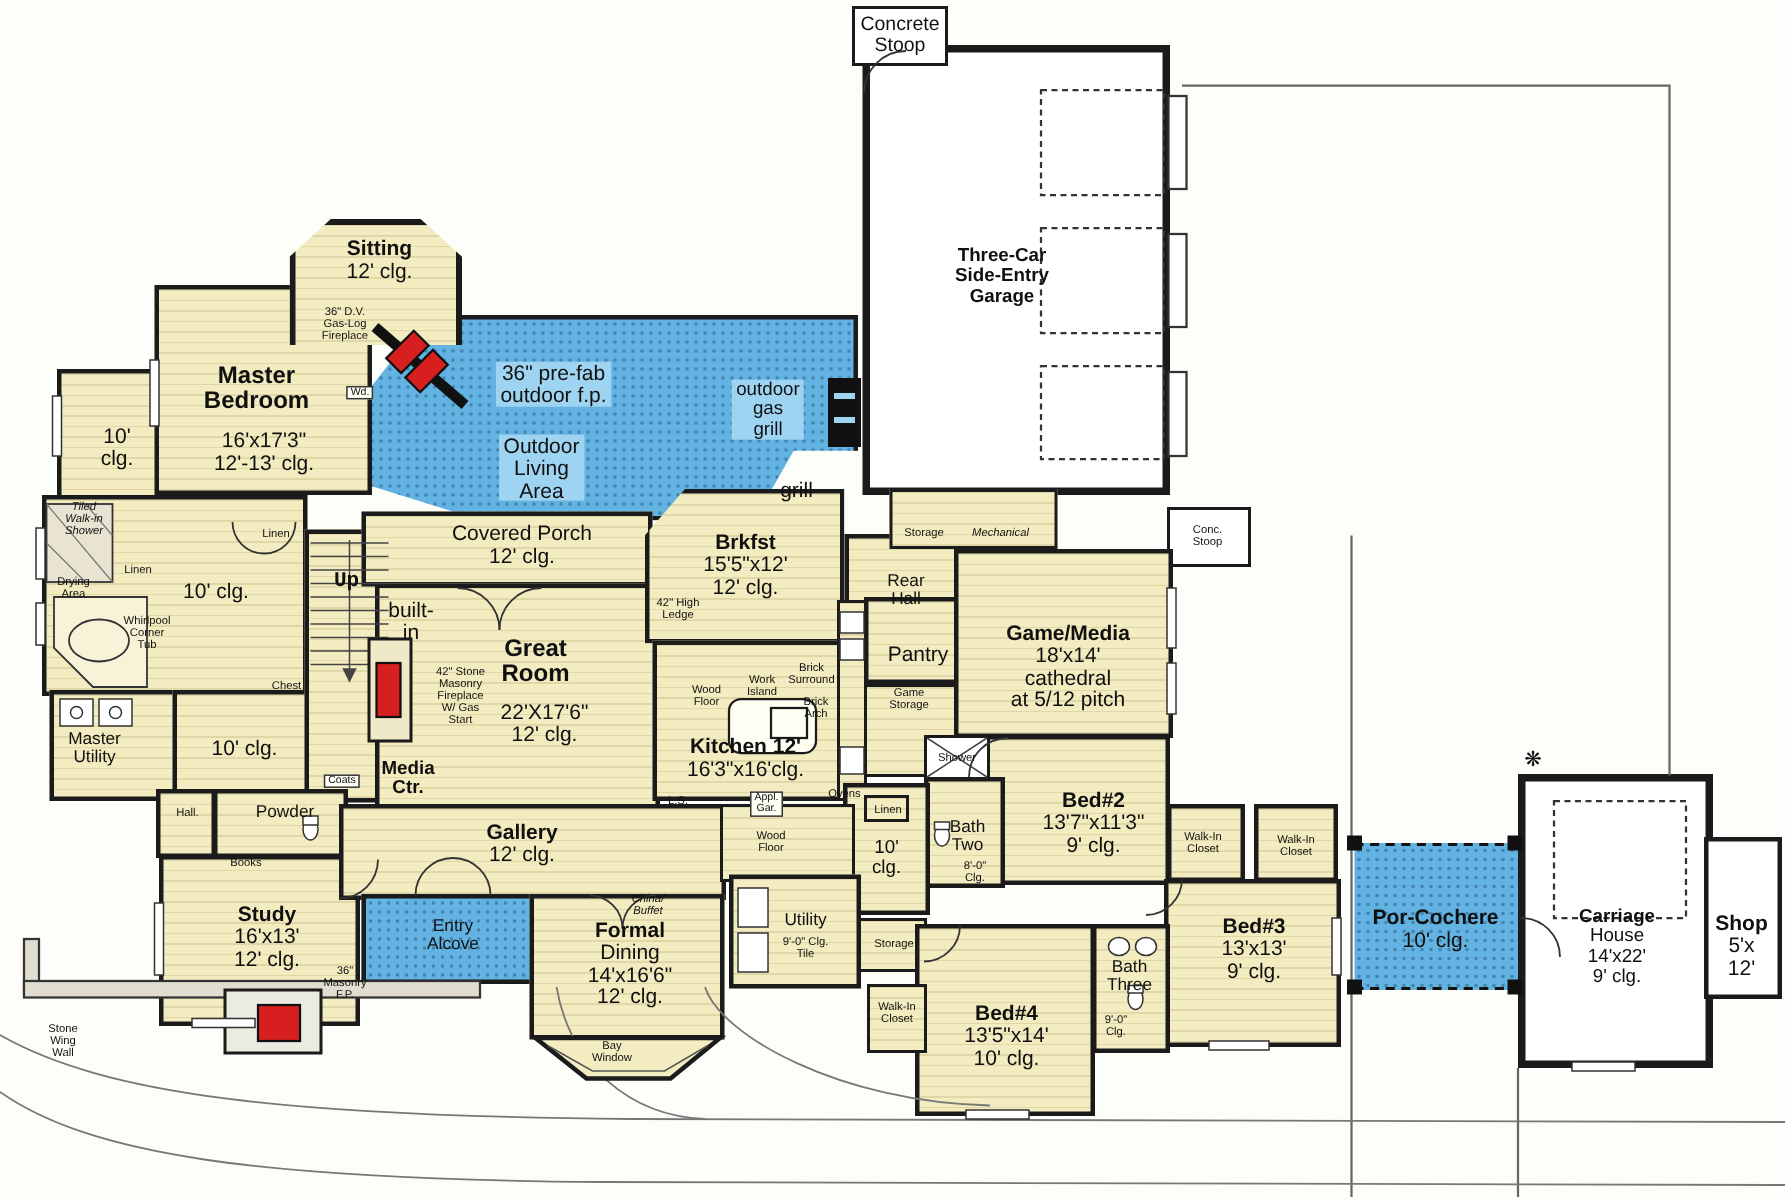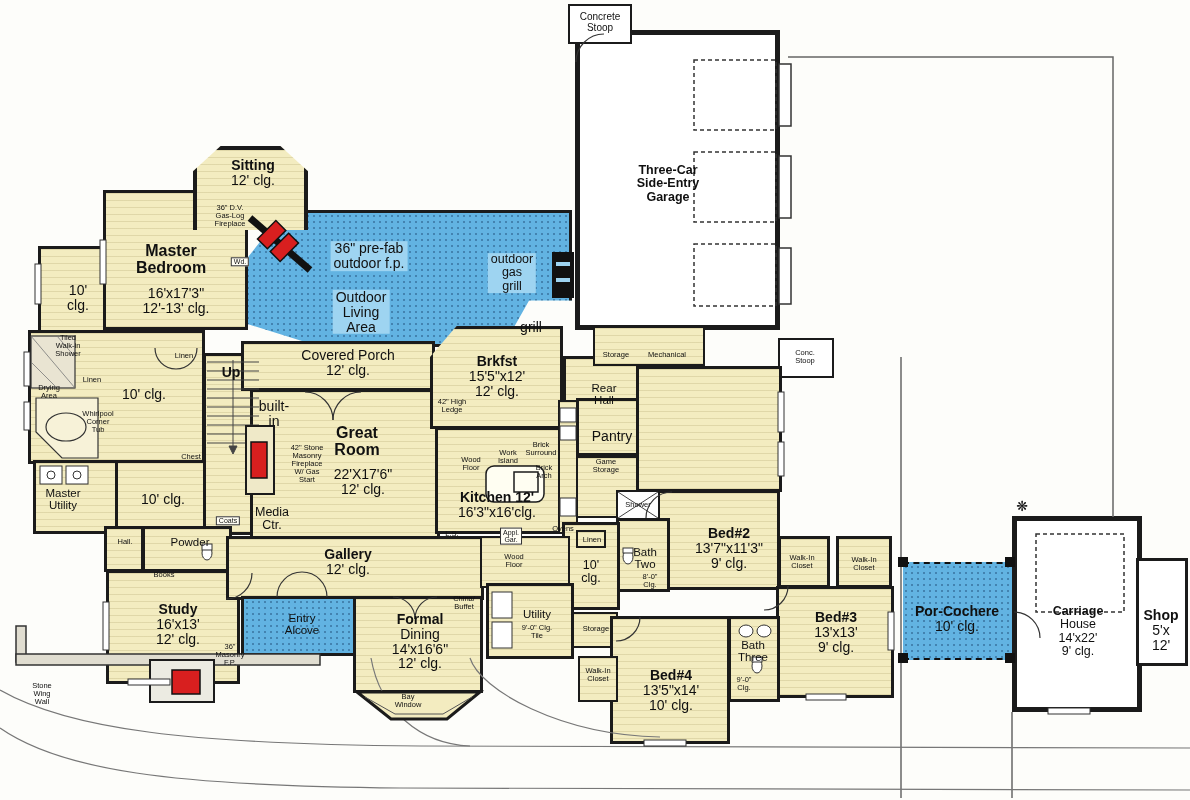--- a/index.html
+++ b/index.html
@@ -18,21 +18,21 @@
   .brkclip{clip-path:polygon(0 30%,20% 0,100% 0,100% 100%,0 100%);}
   .odclip{clip-path:polygon(13% 0,100% 0,100% 66%,87% 66%,79% 100%,24% 100%,0 82%,0 40%);}
   .porco-b{border:none;border-top:2px dashed #111;border-bottom:2px dashed #111;}
   svg{position:absolute;left:0;top:0;z-index:3;pointer-events:none;}
   #labels{position:absolute;left:0;top:0;width:100%;height:100%;z-index:4;}
   .lbl{position:absolute;transform:translate(-50%,-50%);text-align:center;line-height:1.06;white-space:nowrap;}
   .t-xl{font-size:16px;font-weight:700;}
   .t-lg{font-size:14px;}
   .t-13{font-size:12.5px;}
   .t-md{font-size:11.5px;font-weight:400;}
-  .t-sm{font-size:10px;}
+  .t-sm{font-size:13px;}
   .t-xs{font-size:7.5px;}
   .allbold{font-weight:700;}
   .fl-bold::first-line{font-weight:700;}
   .bluebg{background:#9ed4f1;padding:0 3px;}
   .boxed{background:#fffef5;border:1px solid #333;padding:0 2px;font-size:7px;}
 </style>
 </head>
 <body>
 
 <div class="canvas">
@@ -228,59 +228,60 @@
       <div class="lbl boxed" style="left: 240px; top: 262px;">Wd.</div>
       <div class="lbl t-xl" style="left: 171px; top: 260px;">Master<br>Bedroom</div>
       <div class="lbl t-lg" style="left: 176px; top: 301px;">16'x17'3"<br>12'-13' clg.</div>
       <div class="lbl t-lg bluebg" style="left: 369px; top: 256px;">36" pre-fab<br>outdoor f.p.</div>
       <div class="lbl t-lg bluebg" style="left: 361px; top: 312px;">Outdoor<br>Living<br>Area</div>
       <div class="lbl t-13 bluebg" style="left: 512px; top: 273px;">outdoor<br>gas<br>grill</div>
       <div class="lbl t-lg" style="left: 531px; top: 327px;">grill</div>
       <div class="lbl t-lg" style="left: 348px; top: 363px;">Covered  Porch<br>12' clg.</div>
       <div class="lbl t-lg fl-bold" style="left: 497px; top: 376px;">Brkfst<br>15'5"x12'<br>12' clg.</div>
       <div class="lbl t-xs" style="left: 616px; top: 355px;">Storage</div>
-      <div class="lbl t-xs" style="left: 667px; top: 355px;">Mechanical</div>
+      <div class="lbl t-xs" style="left: 667px; top: 355px; font-style: italic;">Mechanical</div>
       <div class="lbl t-md" style="left: 604px; top: 394px;">Rear<br>Hall</div>
       <div class="lbl t-xs" style="left: 805px; top: 357px;">Conc.<br>Stoop</div>
       <div class="lbl t-lg" style="left: 78px; top: 298px;">10'<br>clg.</div>
-      <div class="lbl t-xs" style="left: 68px; top: 346px;">Tiled<br>Walk-in<br>Shower</div>
+      <div class="lbl t-xs" style="left: 56px; top: 346px; font-style: italic;">Tiled<br>Walk-in<br>Shower</div>
       <div class="lbl t-xs" style="left: 49px; top: 392px;">Drying<br>Area</div>
       <div class="lbl t-xs" style="left: 92px; top: 380px;">Linen</div>
       <div class="lbl t-xs" style="left: 184px; top: 356px;">Linen</div>
       <div class="lbl t-lg" style="left: 144px; top: 394px;">10' clg.</div>
       <div class="lbl t-xs" style="left: 98px; top: 422px; text-align: center;">Whirlpool<br>Corner<br>Tub</div>
-      <div class="lbl t-lg allbold" style="left: 231px; top: 372px;">Up</div>
+      <div class="lbl t-lg allbold" style="left: 231px; top: 388px; font-family: Liberation Mono, monospace;">Up</div>
       <div class="lbl t-lg" style="left: 274px; top: 414px;">built-<br>in</div>
       <div class="lbl t-xs" style="left: 307px; top: 464px;">42" Stone<br>Masonry<br>Fireplace<br>W/ Gas<br>Start</div>
       <div class="lbl t-xl" style="left: 357px; top: 442px;">Great<br>Room</div>
       <div class="lbl t-lg" style="left: 363px; top: 482px;">22'X17'6"<br>12' clg.</div>
       <div class="lbl t-xs" style="left: 452px; top: 406px;">42" High<br>Ledge</div>
       <div class="lbl t-xs" style="left: 471px; top: 464px;">Wood<br>Floor</div>
       <div class="lbl t-xs" style="left: 508px; top: 457px;">Work<br>Island</div>
       <div class="lbl t-xs" style="left: 541px; top: 449px;">Brick<br>Surround</div>
       <div class="lbl t-xs" style="left: 544px; top: 472px;">Brick<br>Arch</div>
       <div class="lbl t-lg fl-bold" style="left: 497px; top: 505px;">Kitchen 12'<br>16'3"x16'clg.</div>
       <div class="lbl t-lg" style="left: 612px; top: 436px;">Pantry</div>
       <div class="lbl t-xs" style="left: 606px; top: 466px;">Game<br>Storage</div>
       <div class="lbl t-xs" style="left: 563px; top: 529px;">Ovens</div>
+      <div class="lbl t-lg fl-bold" style="left: 712px; top: 444px;">Game/Media<br>18'x14'<br>cathedral<br>at 5/12 pitch</div>
       <div class="lbl t-xs" style="left: 191px; top: 457px;">Chest</div>
       <div class="lbl t-md" style="left: 63px; top: 499px;">Master<br>Utility</div>
       <div class="lbl t-lg" style="left: 163px; top: 499px;">10' clg.</div>
       <div class="lbl boxed" style="left: 228px; top: 521px;">Coats</div>
-      <div class="lbl t-13" style="left: 272px; top: 519px;">Media<br>Ctr.</div>
+      <div class="lbl t-13" style="left: 272px; top: 519px; font-weight: bold;">Media<br>Ctr.</div>
       <div class="lbl t-xs" style="left: 125px; top: 542px;">Hall.</div>
       <div class="lbl t-md" style="left: 190px; top: 542px;">Powder</div>
       <div class="lbl t-xs" style="left: 164px; top: 575px;">Books</div>
       <div class="lbl t-lg fl-bold" style="left: 178px; top: 624px;">Study<br>16'x13'<br>12' clg.</div>
       <div class="lbl t-xs" style="left: 230px; top: 655px;">36"<br>Masonry<br>F.P.</div>
       <div class="lbl t-xs" style="left: 42px; top: 694px;">Stone<br>Wing<br>Wall</div>
       <div class="lbl t-lg fl-bold" style="left: 348px; top: 562px;">Gallery<br>12' clg.</div>
       <div class="lbl t-md" style="left: 302px; top: 624px;">Entry<br>Alcove</div>
       <div class="lbl t-lg fl-bold" style="left: 420px; top: 642px;">Formal<br>Dining<br>14'x16'6"<br>12' clg.</div>
-      <div class="lbl t-xs" style="left: 464px; top: 603px;">China/<br>Buffet</div>
+      <div class="lbl t-xs" style="left: 432px; top: 603px; font-style: italic;">China/<br>Buffet</div>
       <div class="lbl t-xs" style="left: 408px; top: 701px;">Bay<br>Window</div>
       <div class="lbl t-xs" style="left: 514px; top: 561px;">Wood<br>Floor</div>
       <div class="lbl t-xs" style="left: 592px; top: 540px;">Linen</div>
       <div class="lbl t-13" style="left: 591px; top: 572px;">10'<br>clg.</div>
       <div class="lbl t-xs" style="left: 596px; top: 629px;">Storage</div>
       <div class="lbl t-md" style="left: 645px; top: 558px;">Bath<br>Two</div>
       <div class="lbl t-xs" style="left: 650px; top: 581px;">8'-0"<br>Clg.</div>
       <div class="lbl t-xs" style="left: 638px; top: 505px;">Shower</div>
       <div class="lbl t-lg fl-bold" style="left: 729px; top: 548px;">Bed#2<br>13'7"x11'3"<br>9' clg.</div>
       <div class="lbl t-xs" style="left: 802px; top: 562px;">Walk-In<br>Closet</div>

